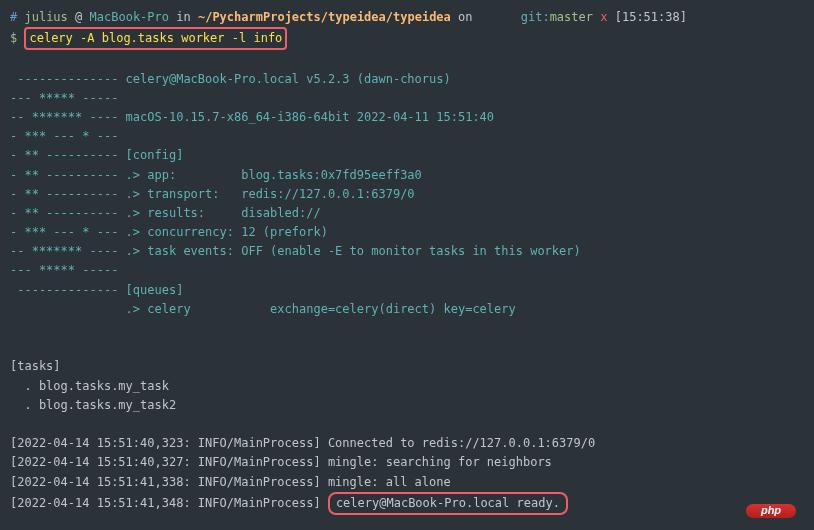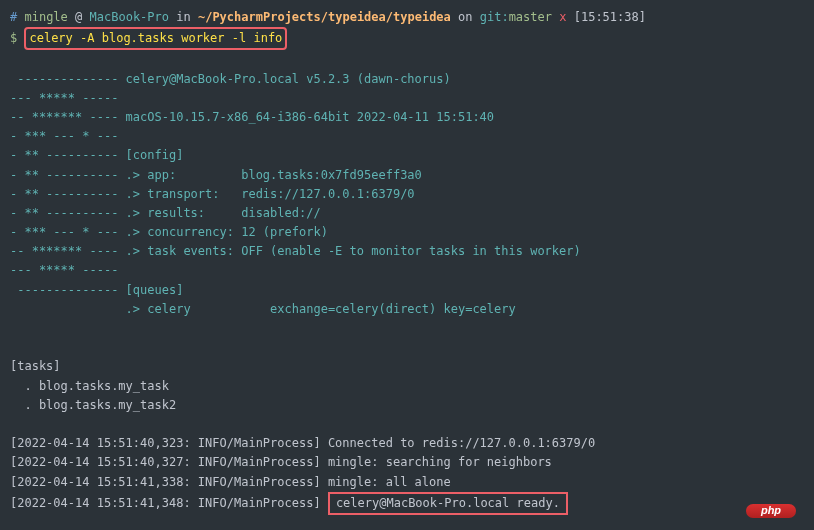--- a/index.html
+++ b/index.html
@@ -15,37 +15,37 @@
       color: #c0c5ce;
     }
     .line { white-space: pre; }
     .prompt-hash { color: #6699cc; }
     .user { color: #a3be8c; }
     .at { color: #c0c5ce; }
     .host { color: #5fb3b3; }
     .in { color: #c0c5ce; }
     .path { color: #fdba74; font-weight: bold; }
     .on { color: #c0c5ce; }
-    .git { color: #5fb3b3; }
+    .git { color: #5fb3b3; margin-left: 41px; }
     .branch { color: #a3be8c; }
     .x { color: #ec5f67; }
     .time { color: #c0c5ce; }
     .dollar { color: #a3be8c; }
     .cmd { color: #fde047; }
     .cyan { color: #5fb3b3; }
     .white { color: #c0c5ce; }
     .highlight-box {
       border: 2px solid #ec5f67;
       border-radius: 4px;
       display: inline-block;
       padding: 0 3px;
     }
     .highlight-box-2 {
       border: 2px solid #ec5f67;
-      border-radius: 0;
+      border-radius: 8px;
       display: inline-block;
       padding: 0 6px;
     }
     .watermark {
       position: absolute;
       right: 18px;
       bottom: 12px;
       width: 50px;
       height: 14px;
       background: linear-gradient(to bottom, #d93030, #b02020);
@@ -64,21 +64,21 @@
       right: 22px;
       bottom: 0px;
       color: #888;
       font-family: Arial, sans-serif;
       font-size: 8px;
     }
   </style>
 </head>
 <body>
 
-<div class="line"><span class="prompt-hash">#</span> <span class="user">mingle</span> <span class="at">@</span> <span class="host">MacBook-Pro</span> <span class="in">in</span> <span class="path">~/PycharmProjects/typeidea/typeidea</span> <span class="on">on</span> <span class="git">git:</span><span class="branch">master</span> <span class="x">x</span> <span class="time">[15:51:38]</span></div>
+<div class="line"><span class="prompt-hash">#</span> <span class="user">julius</span> <span class="at">@</span> <span class="host">MacBook-Pro</span> <span class="in">in</span> <span class="path">~/PycharmProjects/typeidea/typeidea</span> <span class="on">on</span> <span class="git">git:</span><span class="branch">master</span> <span class="x">x</span> <span class="time">[15:51:38]</span></div>
 <div class="line"><span class="dollar">$</span> <span class="highlight-box"><span class="cmd">celery -A blog.tasks worker -l info</span></span></div>
 <div class="line"> </div>
 <div class="line"><span class="cyan"> -------------- </span><span class="cyan">celery@MacBook-Pro.local v5.2.3 (dawn-chorus)</span></div>
 <div class="line cyan">--- ***** -----</div>
 <div class="line"><span class="cyan">-- ******* ---- </span><span class="cyan">macOS-10.15.7-x86_64-i386-64bit 2022-04-11 15:51:40</span></div>
 <div class="line cyan">- *** --- * ---</div>
 <div class="line"><span class="cyan">- ** ---------- </span><span class="cyan">[config]</span></div>
 <div class="line"><span class="cyan">- ** ---------- </span><span class="cyan">.&gt; app:         blog.tasks:0x7fd95eeff3a0</span></div>
 <div class="line"><span class="cyan">- ** ---------- </span><span class="cyan">.&gt; transport:   redis://127.0.0.1:6379/0</span></div>
 <div class="line"><span class="cyan">- ** ---------- </span><span class="cyan">.&gt; results:     disabled://</span></div>

